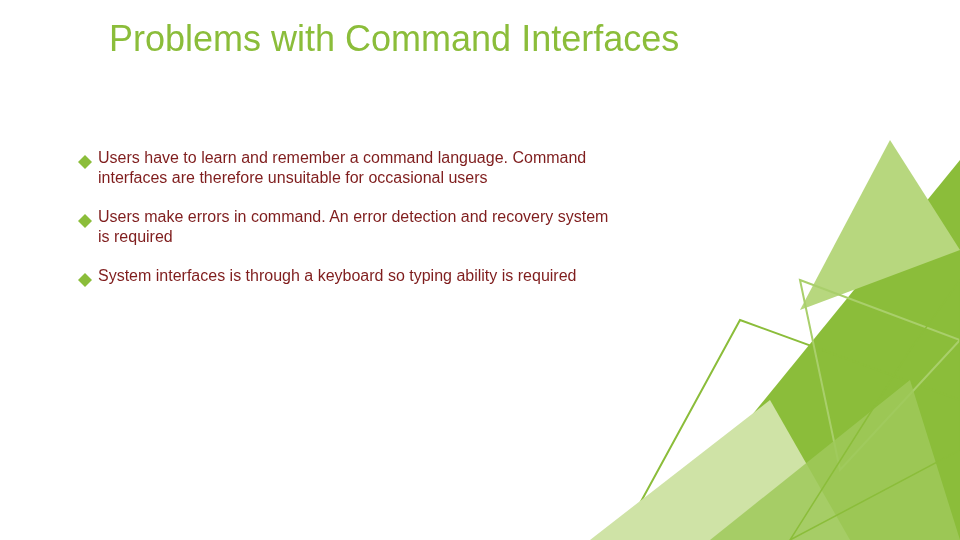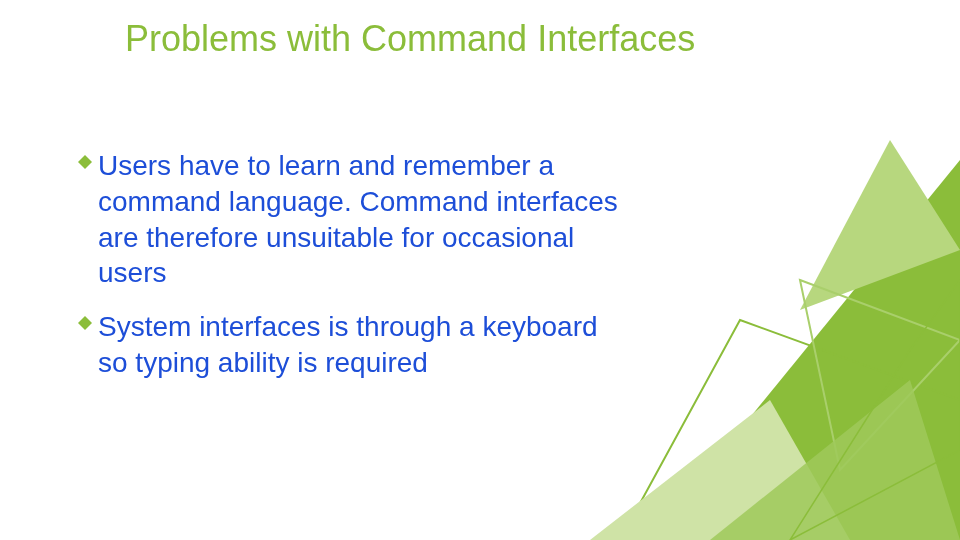--- a/index.html
+++ b/index.html
@@ -1,37 +1,43 @@
 <!DOCTYPE html>
 <html><head>
 <meta charset="utf-8">
 <style>
   html,body{margin:0;padding:0;width:960px;height:540px;overflow:hidden;font-family:"Trebuchet MS","Segoe UI",Arial,sans-serif;background:#fff;}
   .slide{position:relative;width:960px;height:540px;}
-  .title{position:absolute;left:125px;top:18px;font-size:36px;font-weight:400;color:#8bbd3a;}
+  .title{position:absolute;left:109px;top:18px;font-size:36px;font-weight:400;color:#8bbd3a;}
   .body{position:absolute;left:78px;top:148px;width:540px;}
   .bullet{display:flex;align-items:flex-start;margin-bottom:18px;}
   .dia{flex:0 0 auto;margin-top:7px;margin-right:6px;}
-  .txt{font-size:28px;line-height:1.28;color:#1d4ed8;}
+  .txt{font-size:16px;line-height:1.28;color:#7f1d1d;}
   
   .art{position:absolute;right:0;bottom:0;width:370px;height:400px;pointer-events:none;}
 </style>
 </head>
 <body>
 
 <div class="slide">
 
   <div class="title">Problems with Command Interfaces</div>
 
   <div class="body">
     <div class="bullet">
       <svg class="dia" width="14" height="14" viewBox="0 0 14 14">
           <polygon points="7,0 14,7 7,14 0,7" fill="#8bbd3a"></polygon>
         </svg>
       <div class="txt">Users have to learn and remember a command language. Command interfaces are therefore unsuitable for occasional users</div>
+    </div>
+    <div class="bullet">
+      <svg class="dia" width="14" height="14" viewBox="0 0 14 14">
+          <polygon points="7,0 14,7 7,14 0,7" fill="#8bbd3a"></polygon>
+        </svg>
+      <div class="txt">Users make errors in command. An error detection and recovery system is required</div>
     </div>
     <div class="bullet">
       <svg class="dia" width="14" height="14" viewBox="0 0 14 14">
           <polygon points="7,0 14,7 7,14 0,7" fill="#8bbd3a"></polygon>
         </svg>
       <div class="txt">System interfaces is through a keyboard so typing ability is required</div>
     </div>
   </div>
 
   <svg class="art" viewBox="0 0 370 400" preserveAspectRatio="xMaxYMax meet">

